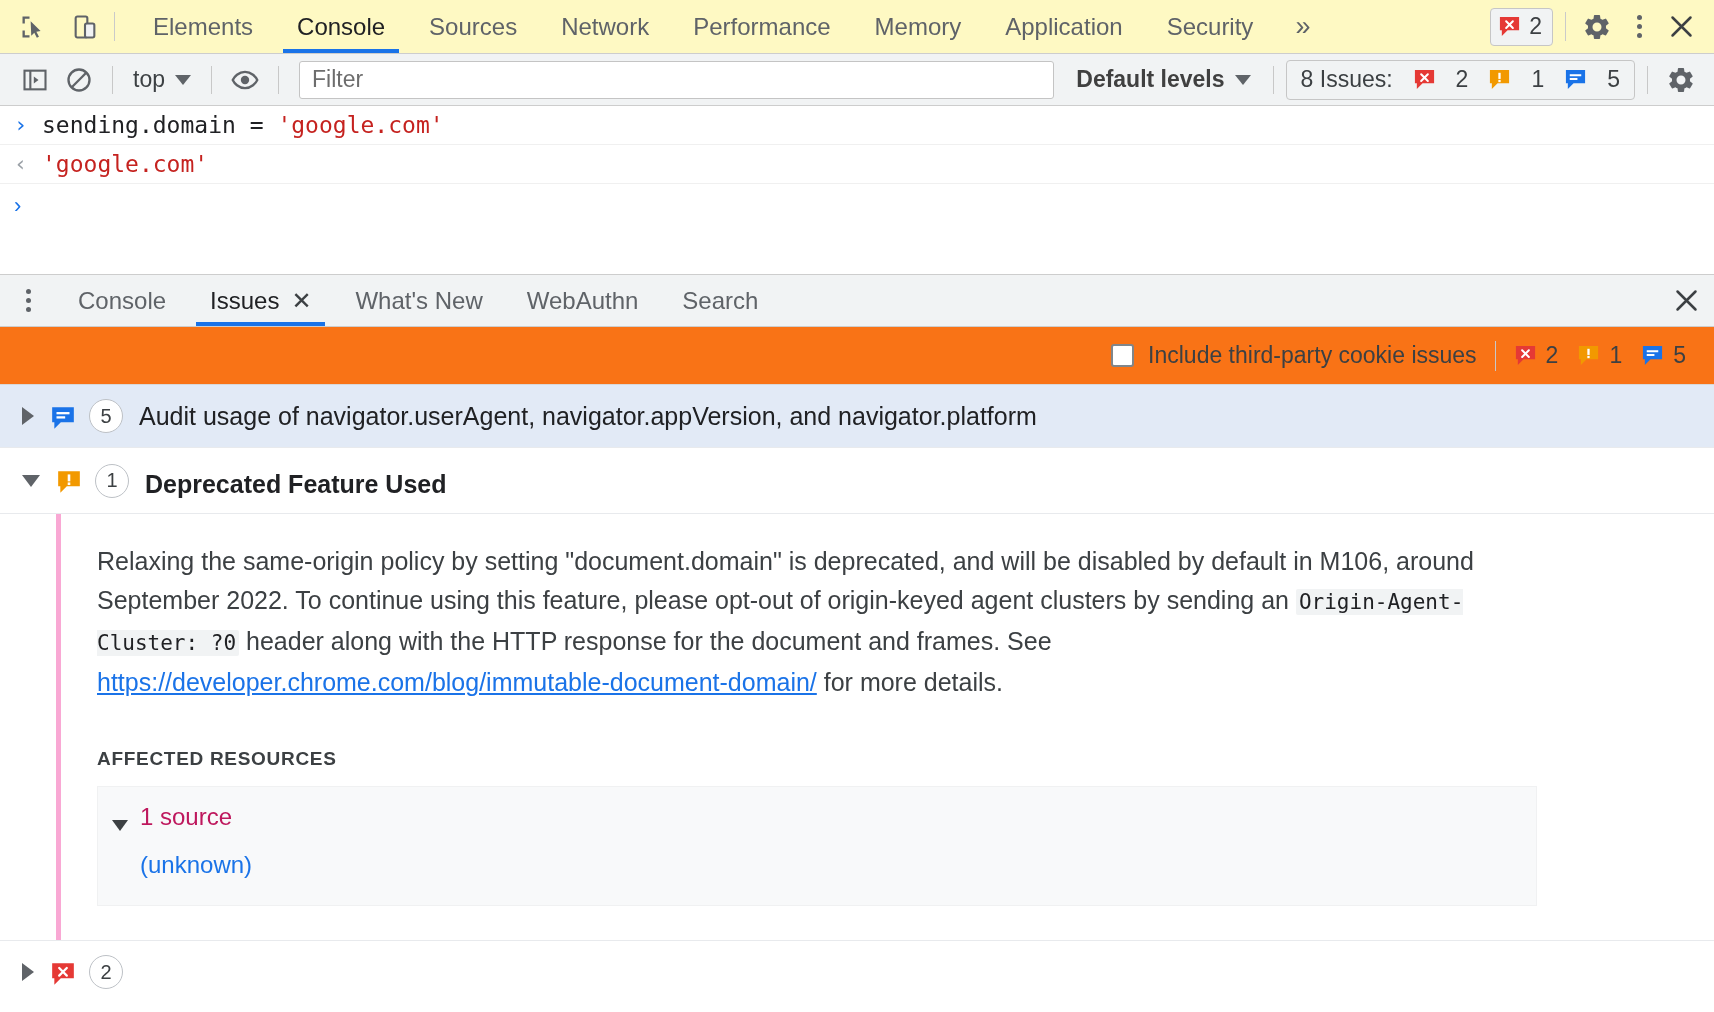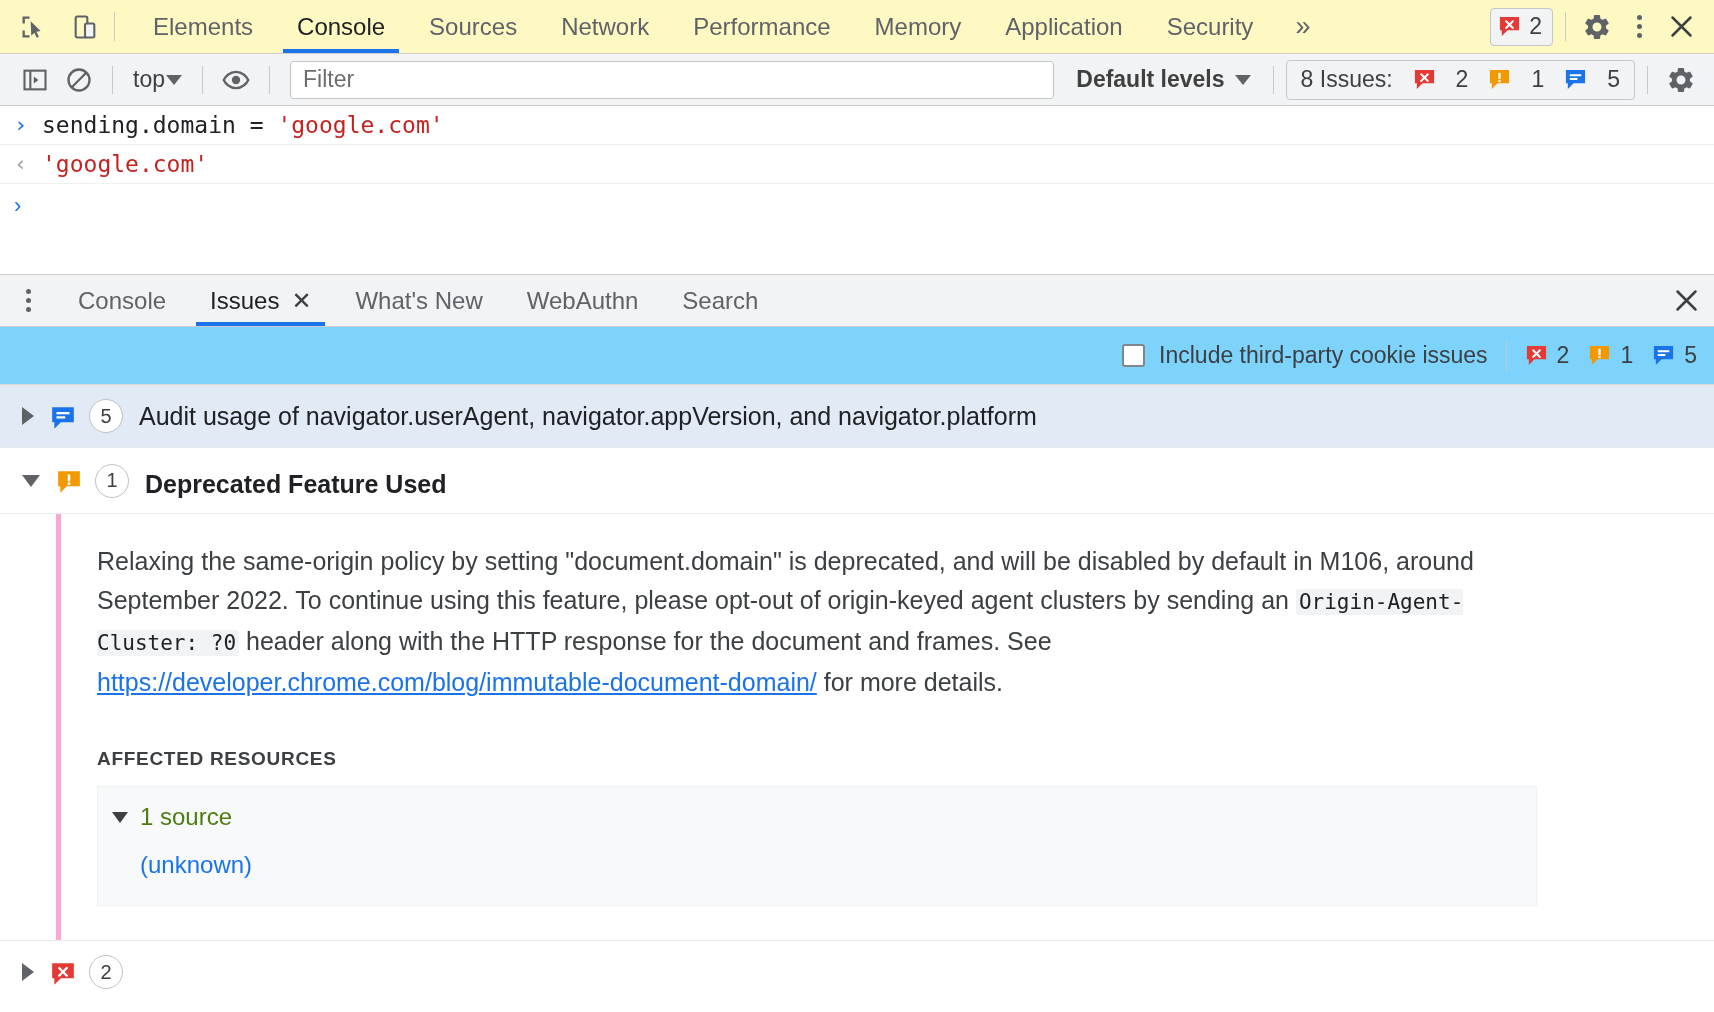--- a/index.html
+++ b/index.html
@@ -107,21 +107,21 @@
     padding: 0 12px 0 14px;
     gap: 2px;
   }
   .ct-btn {
     width: 42px; height: 42px;
     display:flex; align-items:center; justify-content:center;
     border-radius: 3px; cursor: pointer;
   }
   .ct-sep { width:1px; height:28px; background:#c8c8c8; margin:0 10px; }
   .ctx-select {
-    display:flex; align-items:center; gap:1px;
+    display:flex; align-items:center; gap:10px;
     font-size:23px; color:#3c4043; cursor:pointer;
     padding: 4px 8px; border-radius:3px;
   }
   .caret-down {
     width:0;height:0;border-left:8px solid transparent;border-right:8px solid transparent;
     border-top:10px solid #5f6368;
   }
   .filter-input {
     flex: 1;
     height: 38px;
@@ -222,23 +222,23 @@
   .drawer-close {
     margin-left: auto;
     display:flex; align-items:center; justify-content:center;
     width: 56px; cursor:pointer;
   }
 
   
   .issues-filterbar {
     display:flex; align-items:center;
     height: 58px;
-    background:#7dd3fc;
+    background:#f97316;
     border-bottom: 1px solid #d8d8d8;
-    padding-right: 7px;
+    padding-right: 18px;
   }
   .ifb-spacer { flex:1; }
   .checkbox-label {
     display:flex; align-items:center; gap:14px;
     font-size:23px; color:#3c4043; cursor:pointer;
   }
   .cbox {
     width:23px; height:23px;
     border:2px solid #80868b;
     border-radius:3px;
@@ -313,22 +313,22 @@
     font-weight: bold;
   }
   .affected-box {
     margin-top: 16px;
     background: #f8f9fa;
     border: 1px solid #f0f1f2;
     padding: 16px 0 26px 14px;
     max-width: 1440px;
   }
   .source-toggle {
-    display:flex; align-items:center; gap:12px;
-    font-size: 24px; color:#4d7c0f; cursor:pointer;
+    display:flex; align-items:flex-end; gap:12px;
+    font-size: 24px; color:#be185d; cursor:pointer;
   }
   .tri-small {
     width:0;height:0;
     border-left:8px solid transparent;border-right:8px solid transparent;
     border-top:11px solid #3c4043;
   }
   .source-item {
     margin-top: 20px; margin-left: 28px;
     font-size: 24px;
     color:#1a73e8;

